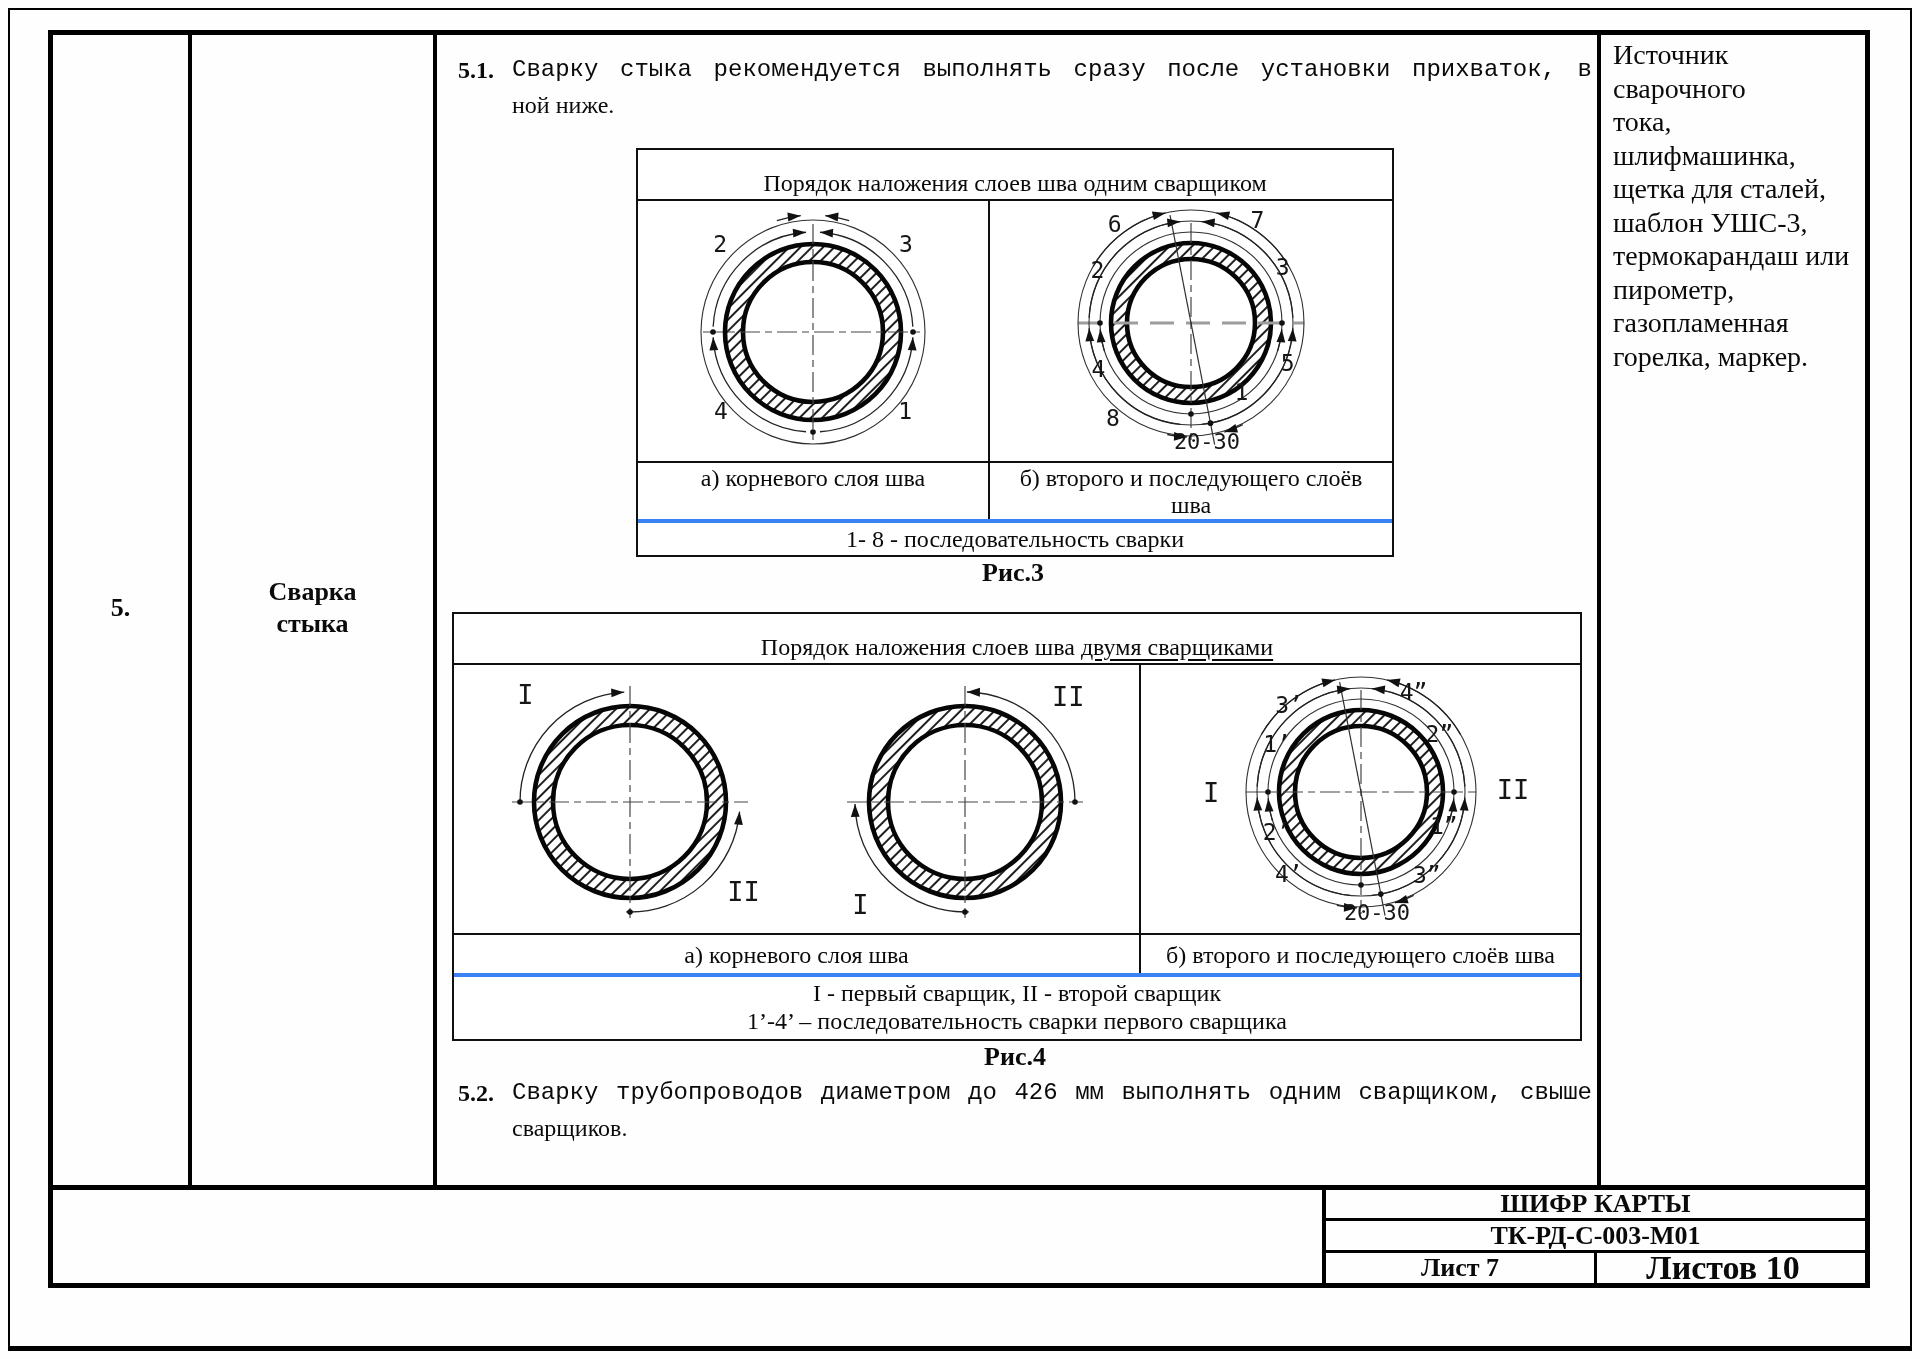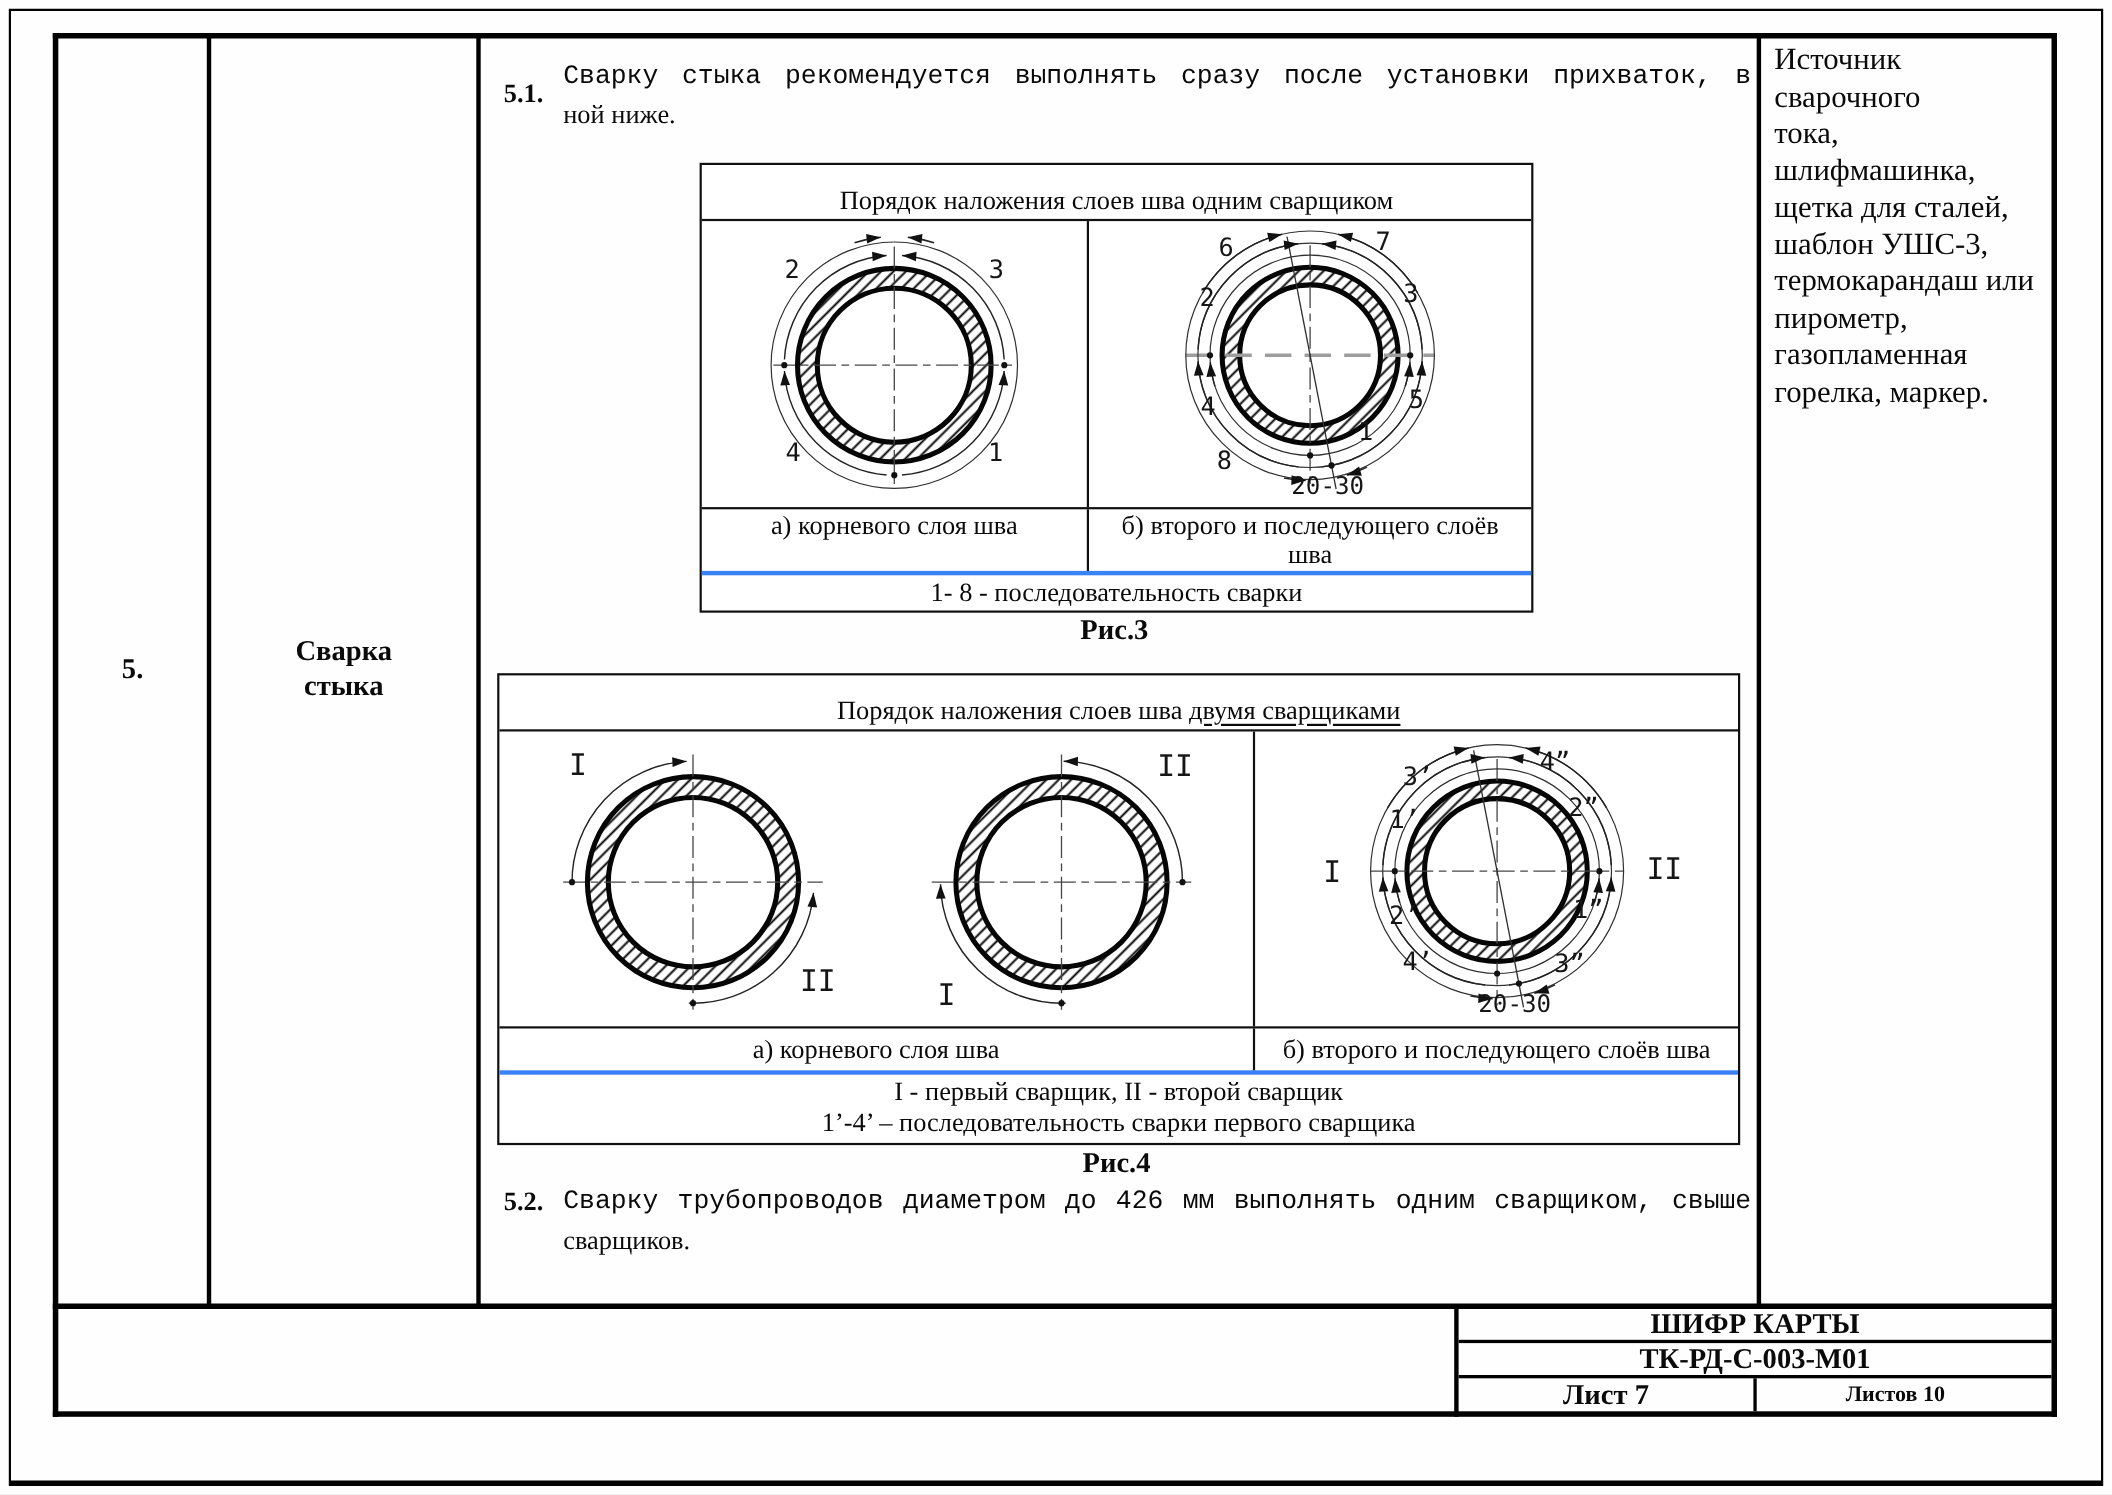--- a/index.html
+++ b/index.html
@@ -58,21 +58,21 @@
 
   <div class="abs pre" style="left:1613px;top:38px;width:248px;font-size:28px;line-height:33.5px;">Источник сварочного
 тока, шлифмашинка,
 щетка для сталей,
 шаблон УШС-3,
 термокарандаш или
 пирометр,
 газопламенная
 горелка, маркер.</div>
 
-  <div class="abs b bodytxt" style="left:458px;top:53px;margin-top:16px;">5.1.</div>
+  <div class="abs b bodytxt" style="left:458px;top:53px;">5.1.</div>
   <div class="abs bodytxt jline" style="left:512px;top:53px;width:1080px;">Сварку стыка рекомендуется выполнять сразу после установки прихваток, в последовательности указан-</div>
   <div class="abs bodytxt" style="left:512px;top:88px;">ной ниже.</div>
 
   <div class="abs figtable" style="left:636px;top:148px;width:754px;">
     <div class="fig-header">Порядок наложения слоев шва одним сварщиком</div>
     <div class="fig-body" style="height:260px;">
       <div class="fig-cell" style="width:350px;border-right:2px solid #101010;">
         <svg viewBox="0 0 310 256" width="310" height="256">
             <path d="M67,129a88,88 0 1 0 176,0a88,88 0 1 0 -176,0M85,129a70,70 0 1 0 140,0a70,70 0 1 0 -140,0" fill-rule="evenodd" fill="url(#hatch)"></path>
             <circle cx="155" cy="129" r="88" fill="none" stroke="#060606" stroke-width="4.6"></circle>
@@ -262,15 +262,15 @@
   <div class="abs vline" style="left:1865px;top:1190px;width:5px;height:98px;"></div>
   <div class="abs hline" style="left:48px;top:1283px;width:1822px;height:5px;"></div>
   <div class="abs vline" style="left:1322px;top:1190px;width:4px;height:98px;"></div>
   <div class="abs hline" style="left:1326px;top:1218px;width:539px;height:3px;"></div>
   <div class="abs hline" style="left:1326px;top:1250px;width:539px;height:3px;"></div>
   <div class="abs vline" style="left:1594px;top:1253px;width:3px;height:30px;"></div>
 
   <div class="abs ctr b" style="left:1326px;top:1190px;width:539px;height:28px;line-height:28px;font-size:26px;">ШИФР КАРТЫ</div>
   <div class="abs ctr b" style="left:1326px;top:1221px;width:539px;height:29px;line-height:29px;font-size:26px;">ТК-РД-С-003-М01</div>
   <div class="abs ctr b" style="left:1326px;top:1253px;width:268px;height:30px;line-height:30px;font-size:26px;">Лист 7</div>
-  <div class="abs ctr b" style="left:1597px;top:1253px;width:252px;height:30px;line-height:30px;font-size:20px;">Листов 10</div>
+  <div class="abs ctr b" style="left:1597px;top:1253px;width:252px;height:30px;line-height:30px;font-size:34px;">Листов 10</div>
 
 </div>
 
 </body></html>

